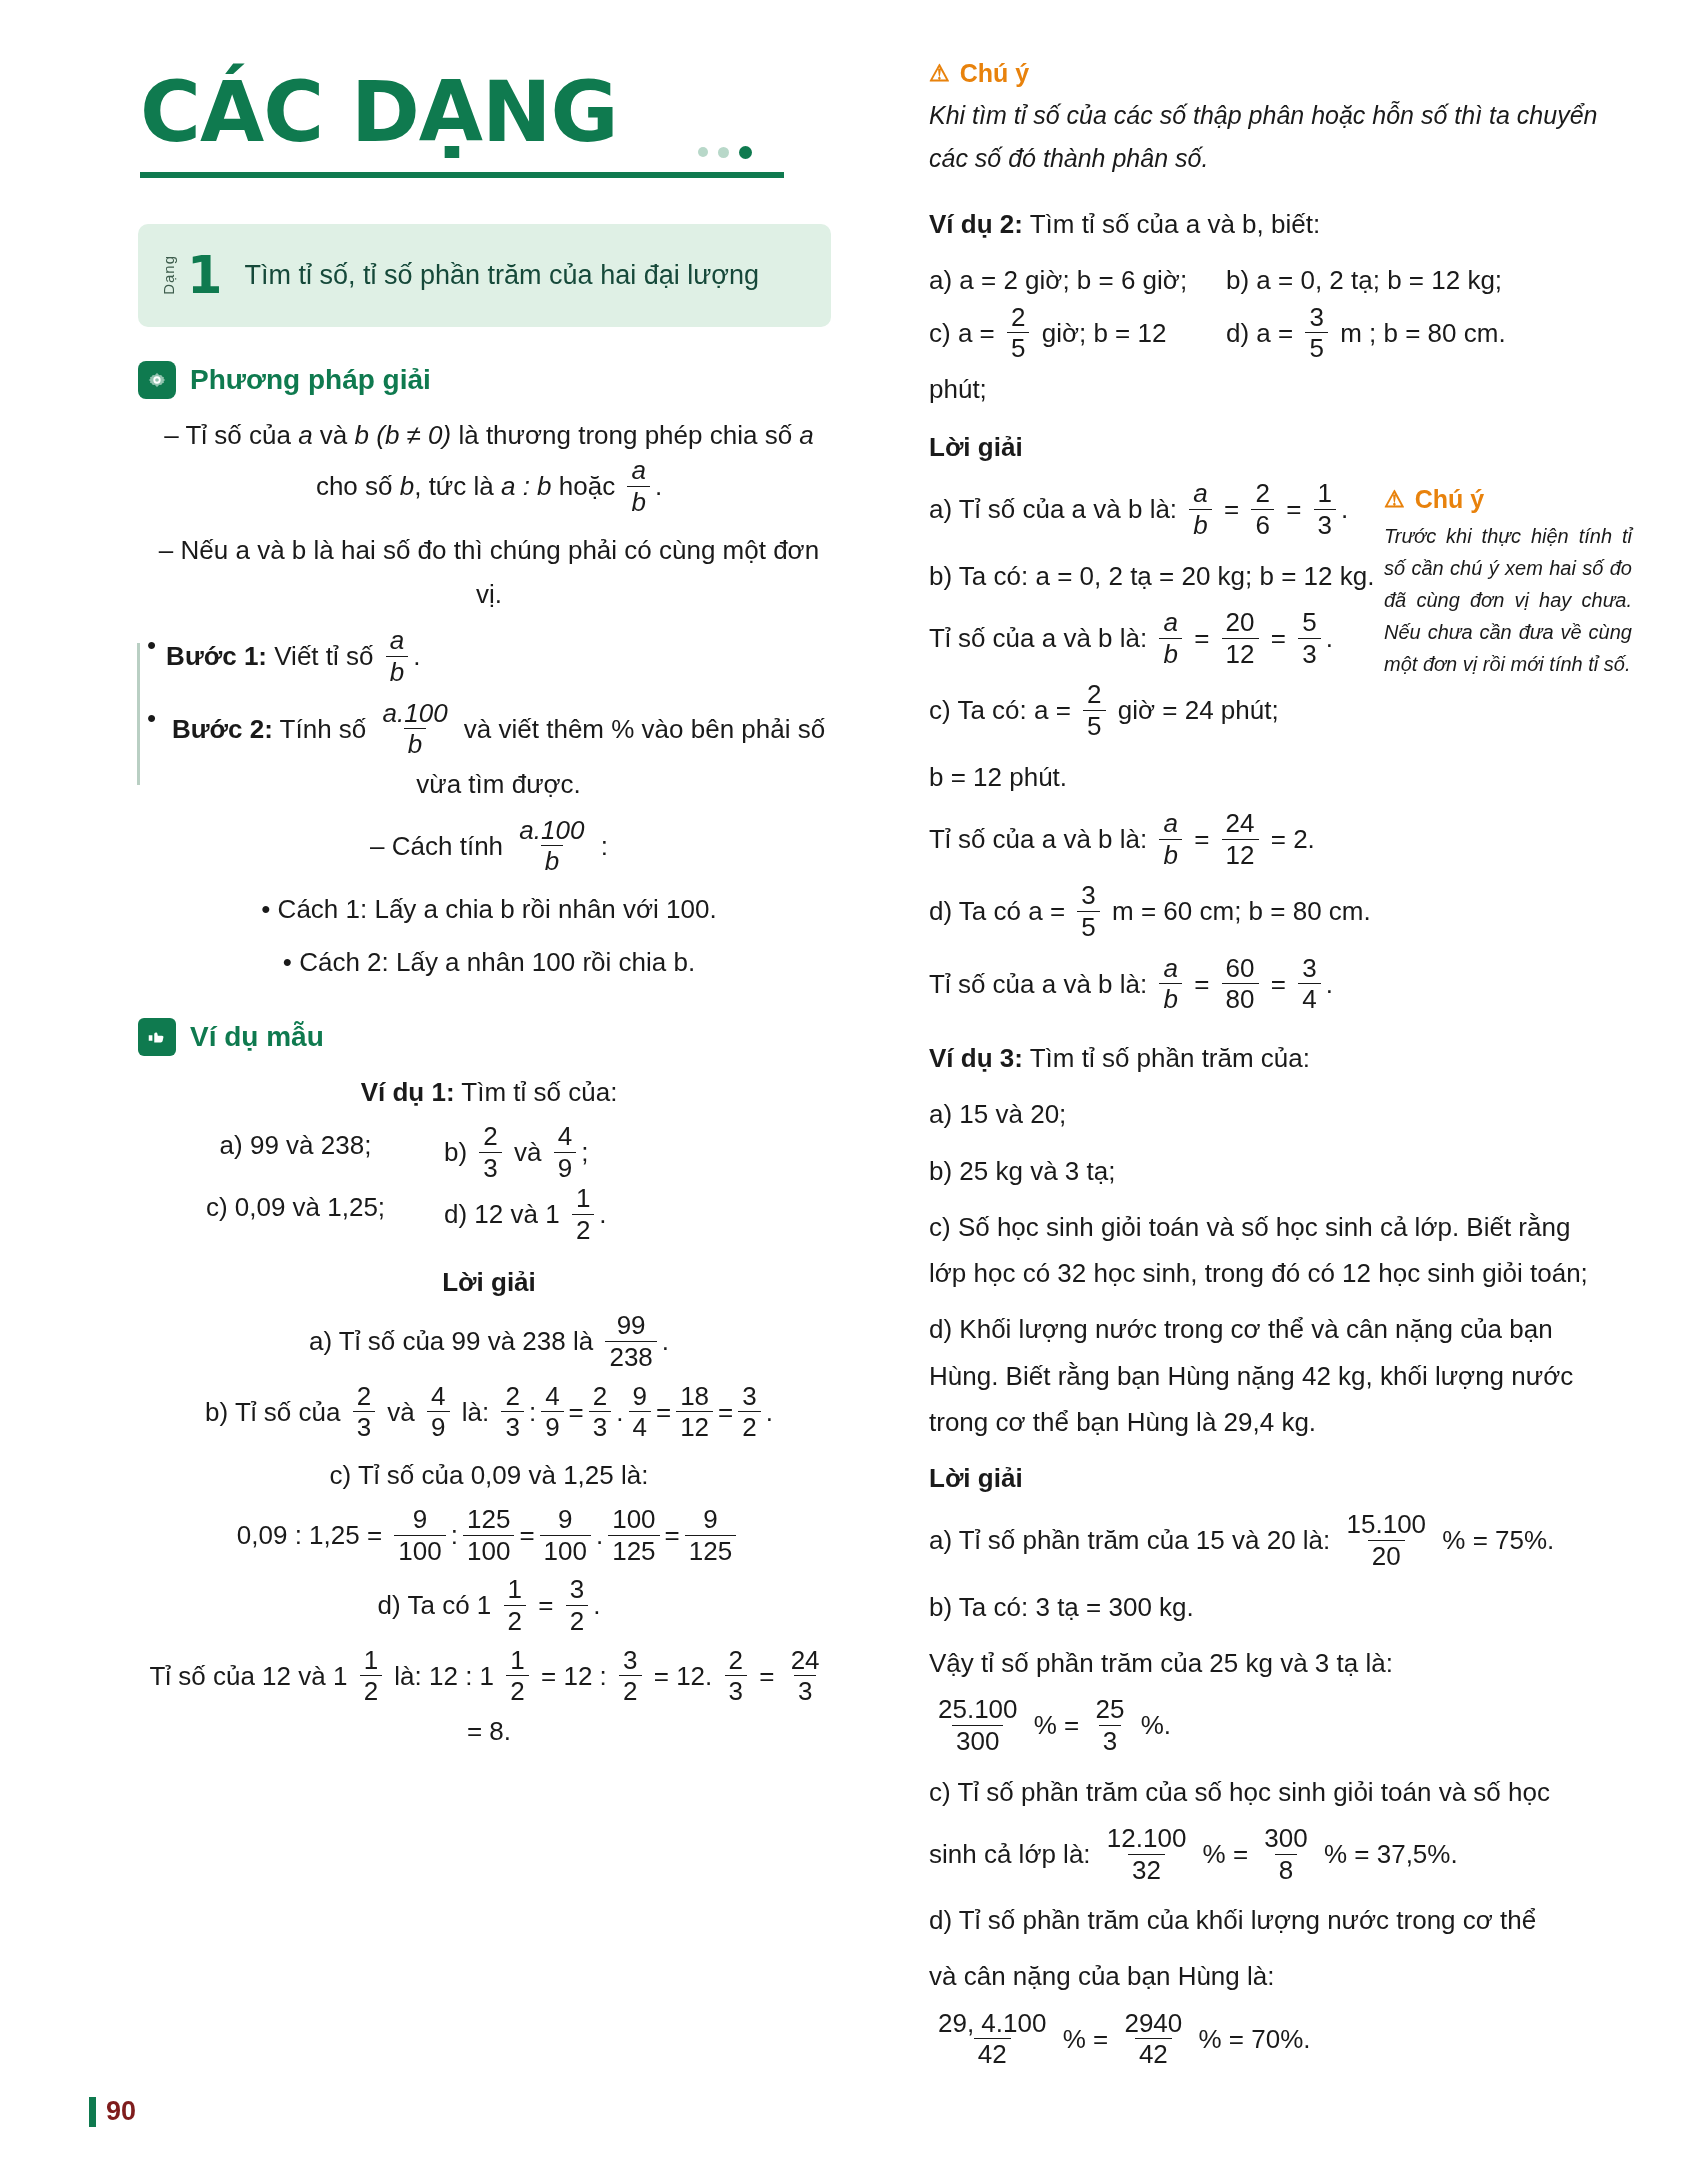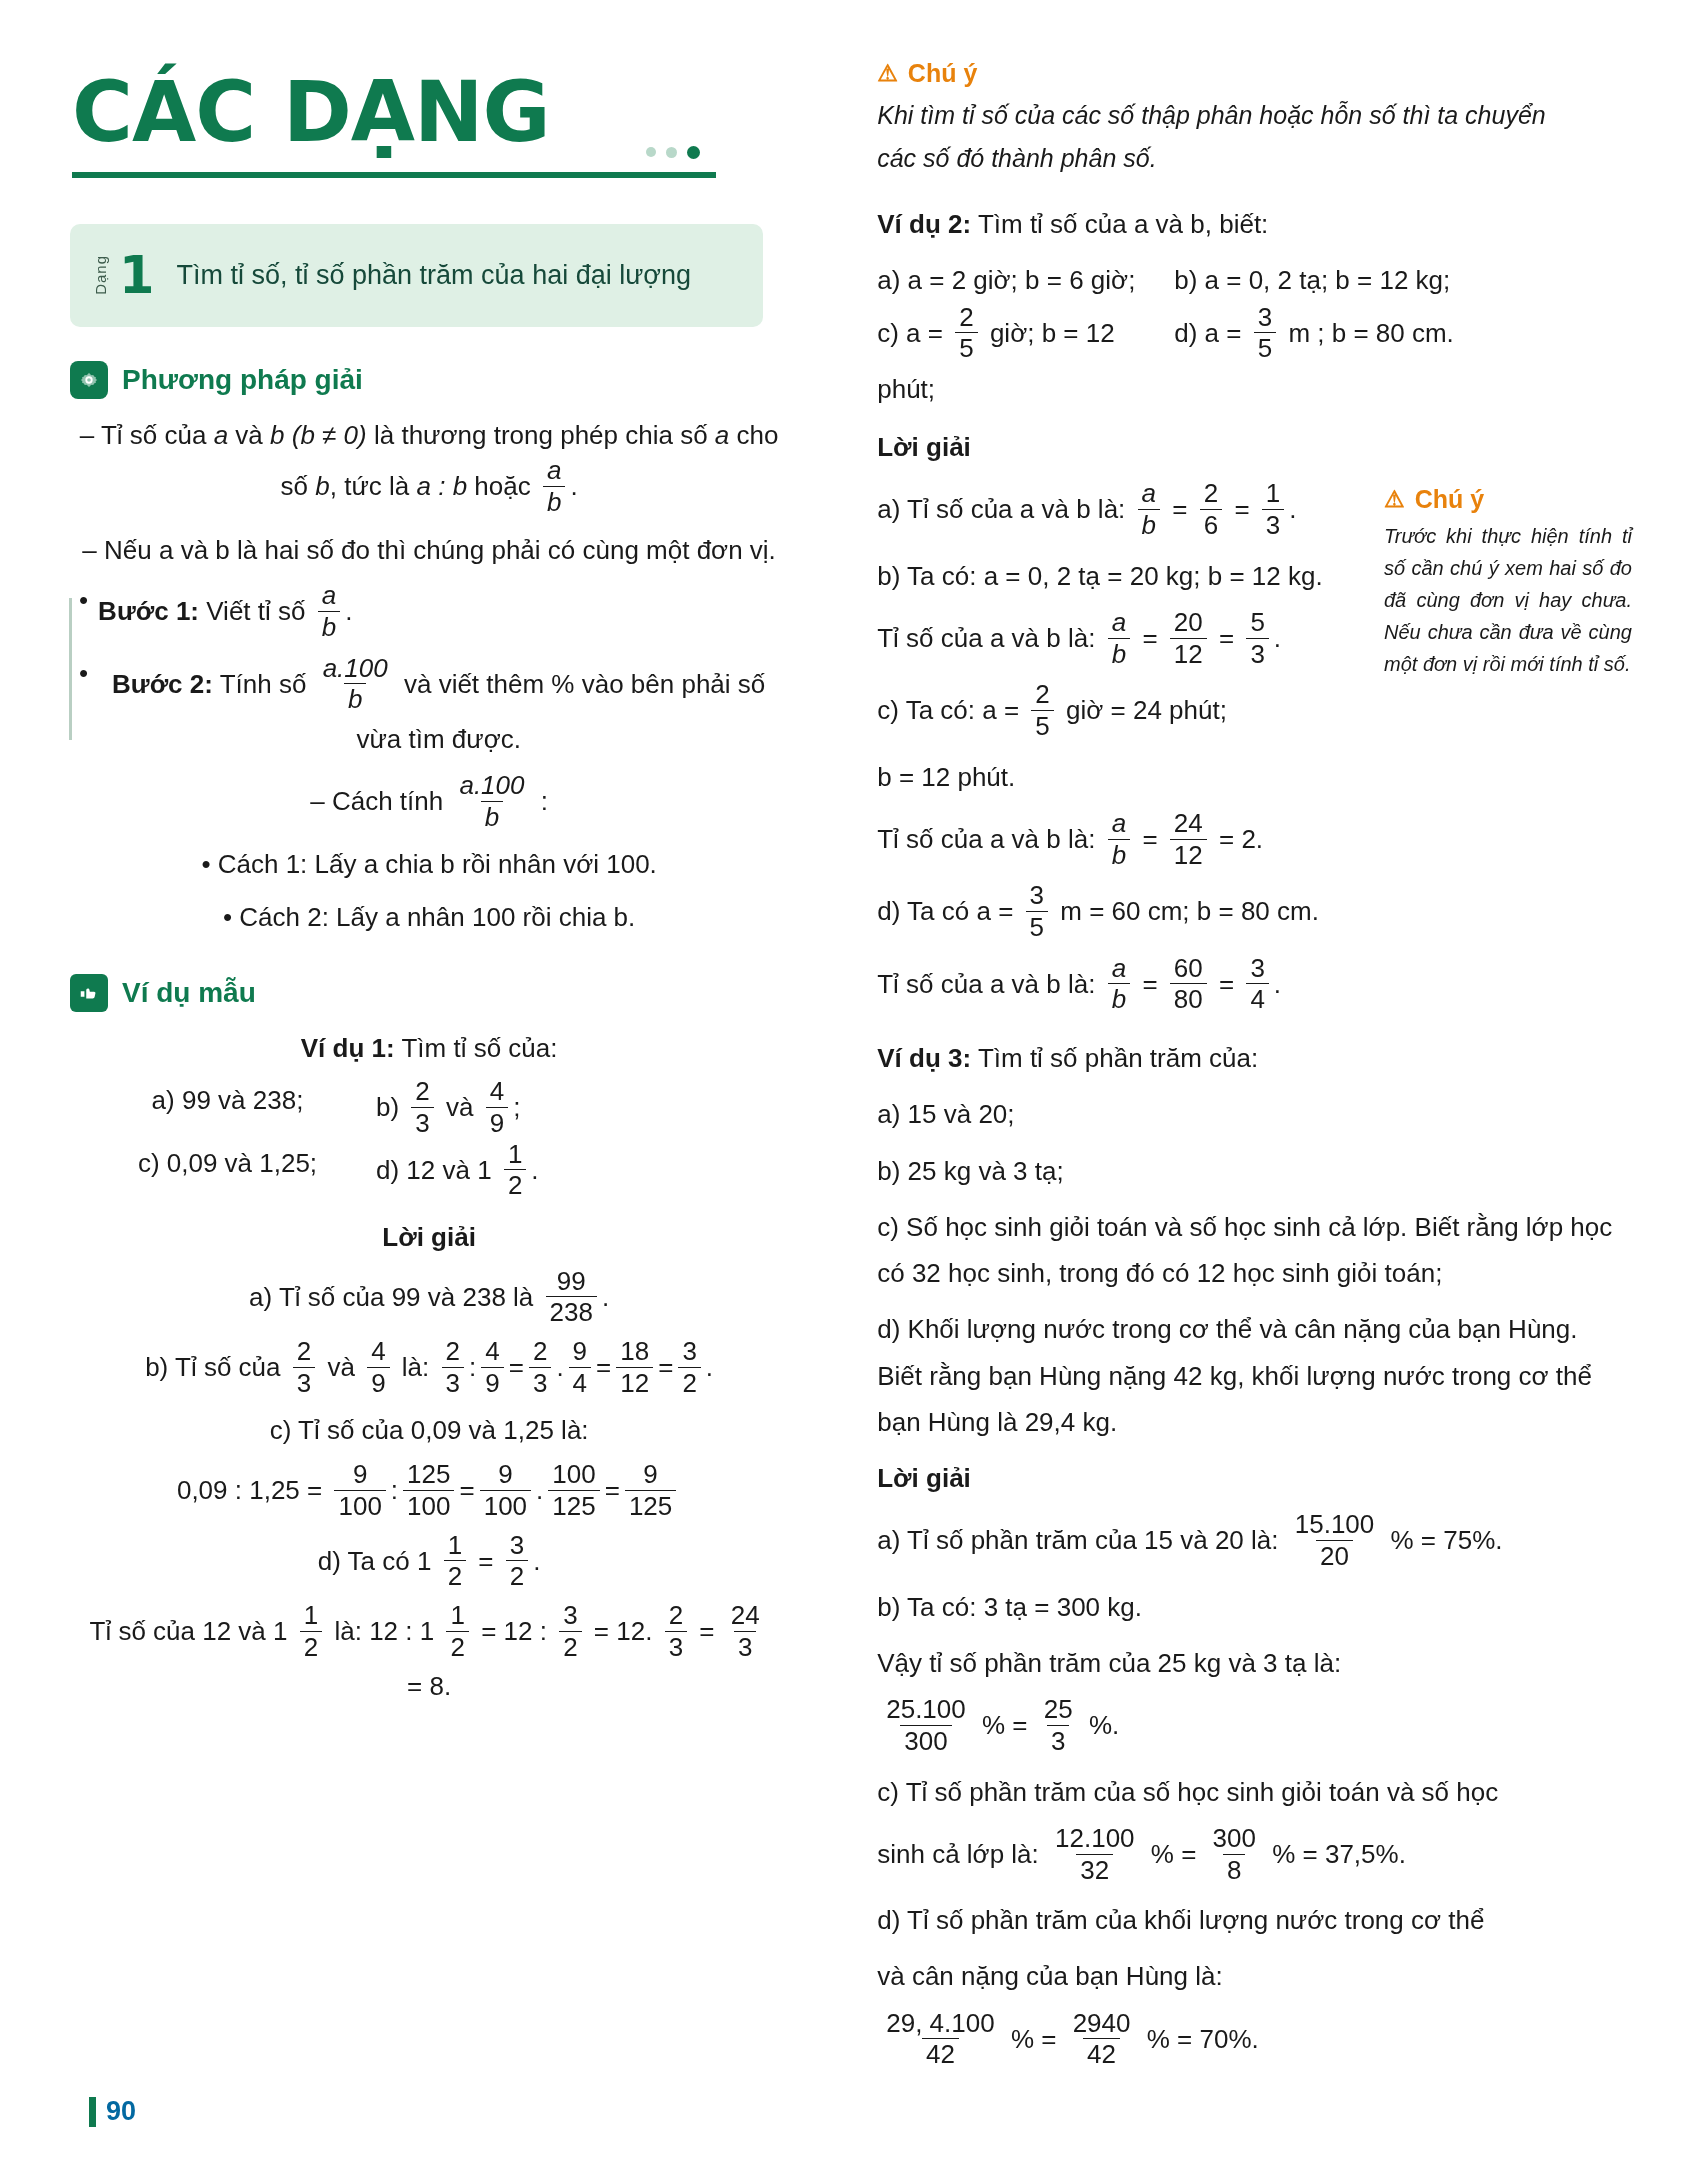--- a/index.html
+++ b/index.html
@@ -6,21 +6,21 @@
   html, body { margin:0; padding:0; }
   body {
     width:1683px; height:2178px;
     background:#ffffff;
     font-family:"Liberation Sans", sans-serif;
     color:#1a1a1a;
     position:relative;
   }
   .page {
     position:absolute; inset:0;
-    padding:59px 69px 40px 52px;
+    padding:59px 69px 40px 120px;
     display:flex;
     gap:68px;
   }
   .col { width:50%; }
   .col-left { padding-right:20px; }
   .col-right { padding-left:10px; position:relative; }
 
   
   .big-title {
     color:#0f7a4f;
@@ -97,21 +97,21 @@
   .rcol-main p { margin:0 0 10px 0; }
   .right-narrow { max-width:693px; }
   .indent { margin-left:18px; }
 
   .two-col-row { display:flex; }
   .two-col-row > div:first-child { width:297px; }
 
   .page-num {
     position:absolute; left:89px; bottom:51px;
     display:flex; align-items:center; gap:10px;
-    font-size:27px; font-weight:bold; color:#0369a1;
+    font-size:27px; font-weight:bold; color:#7f1d1d;
   }
   .page-num .bar { width:7px; height:30px; background:#0f7a4f; display:block;}
   .eq { white-space:nowrap; }
 </style>
 </head>
 <body>
 
 <div class="page">
 
   <div class="col col-left">

